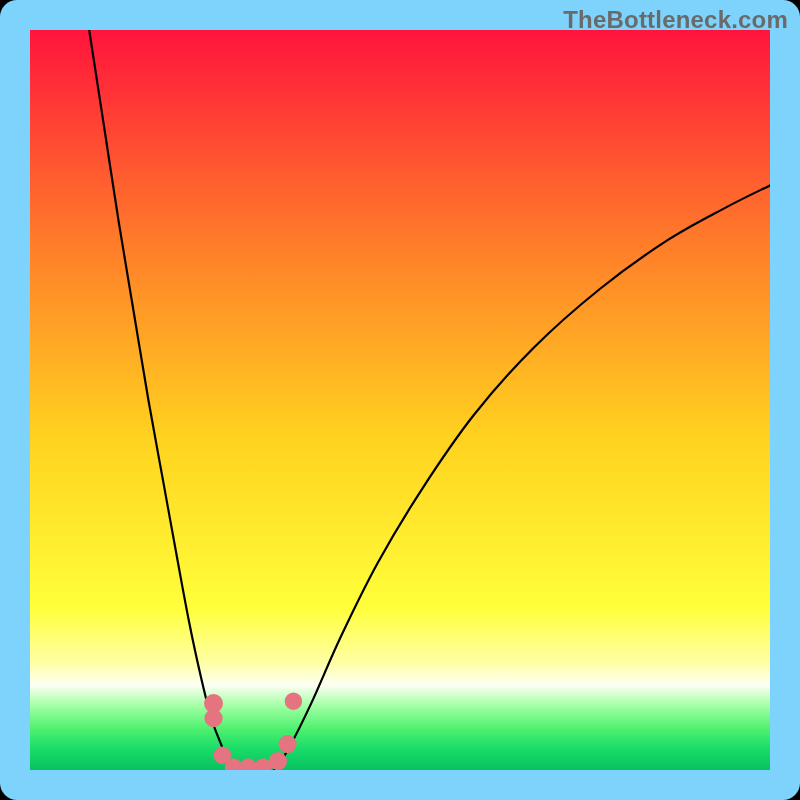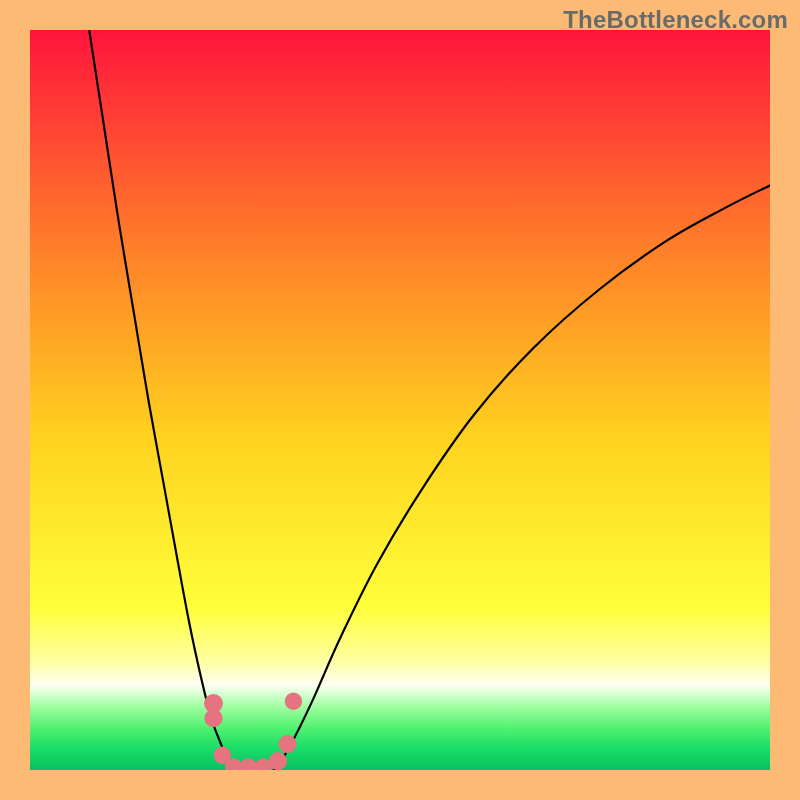--- a/index.html
+++ b/index.html
@@ -9,21 +9,22 @@
     height: 800px;
     background: #000;
     overflow: hidden;
   }
   .frame {
     position: absolute;
     left: 0;
     top: 0;
     width: 800px;
     height: 800px;
-    background: #fdba74;
+    background: #7dd3fc;
+    border-radius: 17px;
   }
   .plot {
     position: absolute;
     left: 30px;
     top: 30px;
     width: 740px;
     height: 740px;
     overflow: hidden;
   }
   .gradient {

